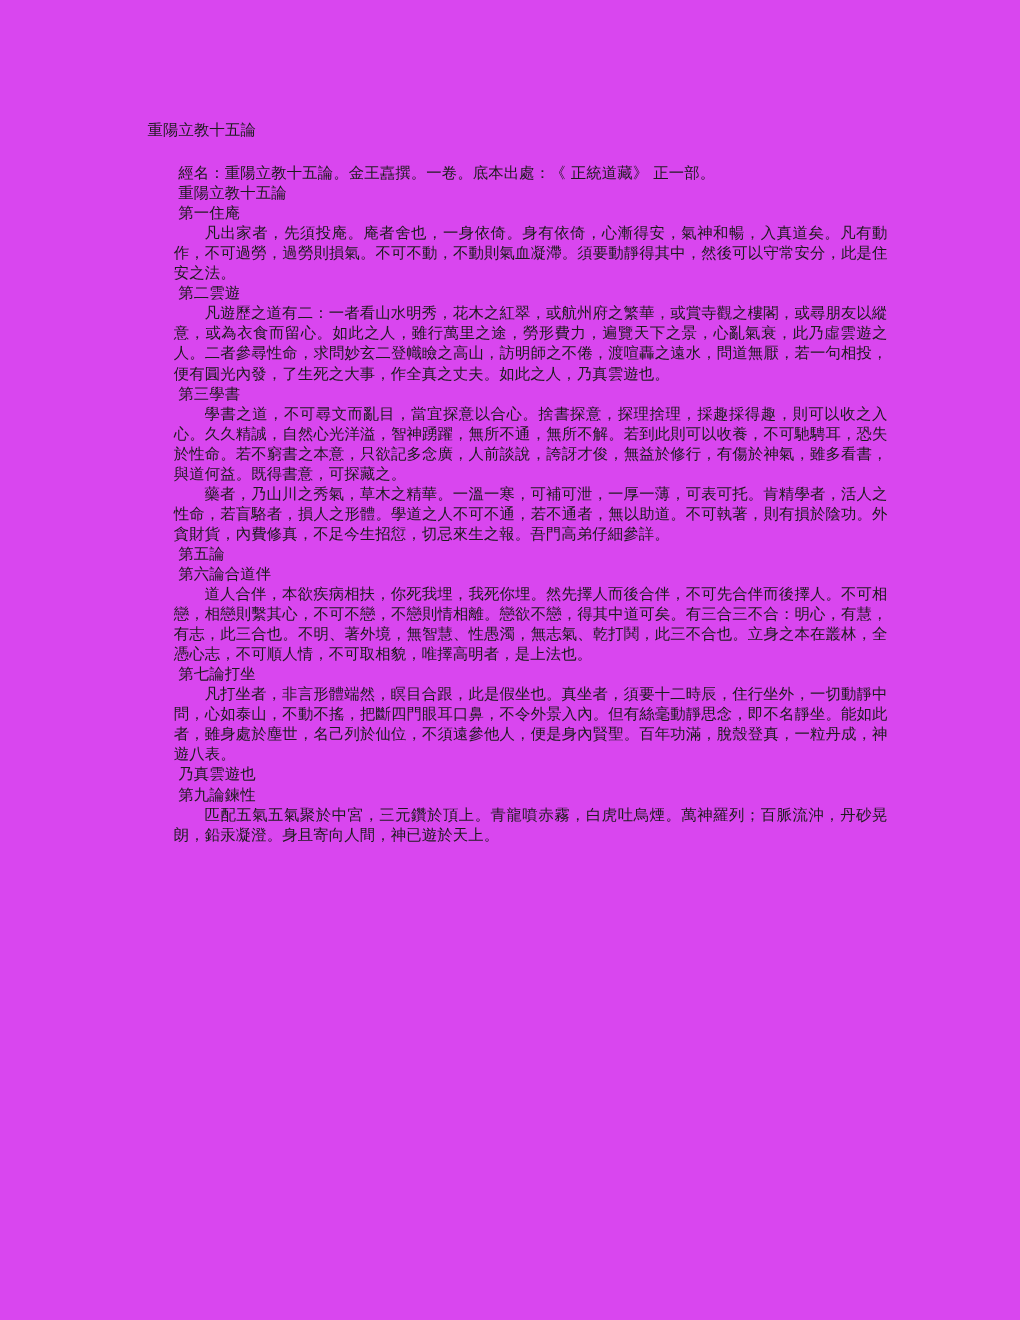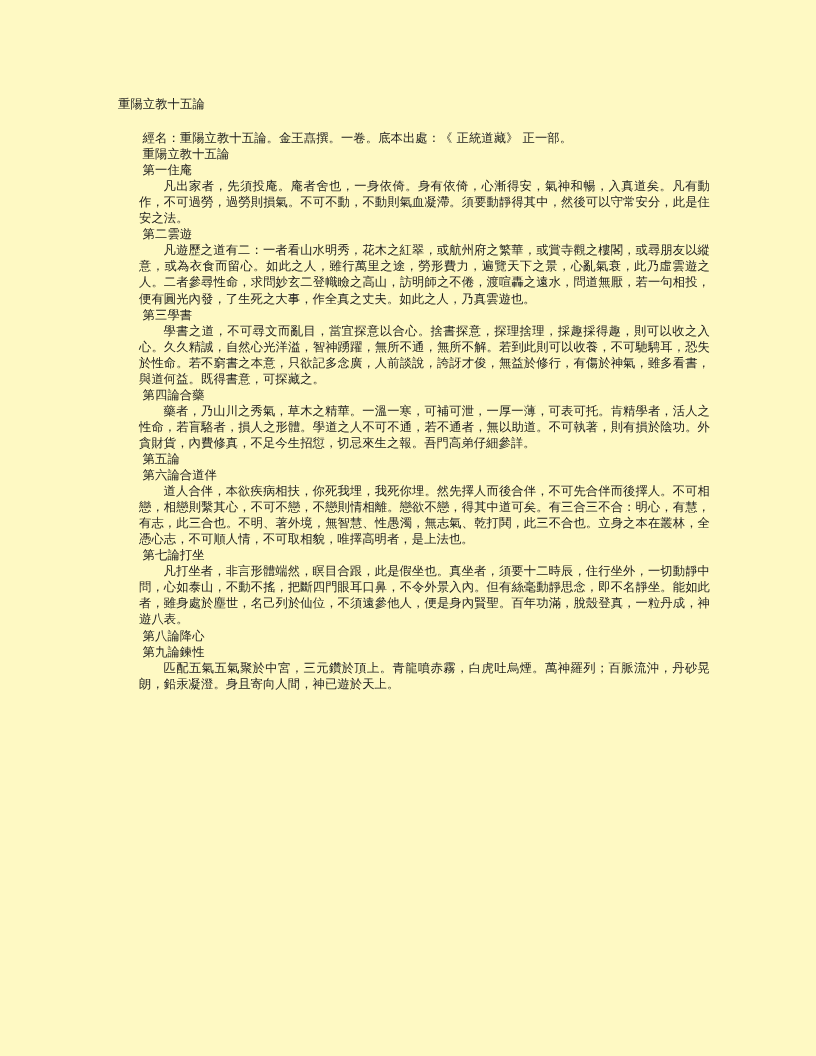--- a/index.html
+++ b/index.html
@@ -15,21 +15,21 @@
     font-family: "DejaVu Serif", "Liberation Serif", serif;
     color: #1a1a1a;
     -webkit-font-smoothing: antialiased;
   }
   .page {
     position: relative;
     width: 816px;
     height: 1056px;
     box-sizing: border-box;
     padding: 96px 106px 96px 118px;
-    background: #fef9c3;
+    background: #d946ef;
   }
   .doc-body {
     width: 592px;
   }
   
   .line,
   .para {
     font-size: 12.3px;
     line-height: 16.05px;
     letter-spacing: 0.1px;
@@ -73,31 +73,30 @@
 
     <div class="line heading">第一住庵</div>
     <p class="para">凡出家者，先須投庵。庵者舍也，一身依倚。身有依倚，心漸得安，氣神和暢，入真道矣。凡有動作，不可過勞，過勞則損氣。不可不動，不動則氣血凝滯。須要動靜得其中，然後可以守常安分，此是住安之法。</p>
 
     <div class="line heading">第二雲遊</div>
     <p class="para">凡遊歷之道有二：一者看山水明秀，花木之紅翠，或航州府之繁華，或賞寺觀之樓閣，或尋朋友以縱意，或為衣食而留心。如此之人，雖行萬里之途，勞形費力，遍覽天下之景，心亂氣衰，此乃虛雲遊之人。二者參尋性命，求問妙玄二登幟瞼之高山，訪明師之不倦，渡喧轟之遠水，問道無厭，若一句相投，便有圓光內發，了生死之大事，作全真之丈夫。如此之人，乃真雲遊也。</p>
 
     <div class="line heading">第三學書</div>
     <p class="para">學書之道，不可尋文而亂目，當宜探意以合心。捨書探意，探理捨理，採趣採得趣，則可以收之入心。久久精誠，自然心光洋溢，智神踴躍，無所不通，無所不解。若到此則可以收養，不可馳騁耳，恐失於性命。若不窮書之本意，只欲記多念廣，人前談說，誇訝才俊，無益於修行，有傷於神氣，雖多看書，與道何益。既得書意，可探藏之。</p>
 
-    <div class="line heading">第四論合藥</div>
     <p class="para">藥者，乃山川之秀氣，草木之精華。一溫一寒，可補可泄，一厚一薄，可表可托。肯精學者，活人之性命，若盲駱者，損人之形體。學道之人不可不通，若不通者，無以助道。不可執著，則有損於陰功。外貪財貨，內費修真，不足今生招愆，切忌來生之報。吾門高弟仔細參詳。</p>
 
     <div class="line heading">第五論</div>
 
     <div class="line heading">第六論合道伴</div>
     <p class="para">道人合伴，本欲疾病相扶，你死我埋，我死你埋。然先擇人而後合伴，不可先合伴而後擇人。不可相戀，相戀則繫其心，不可不戀，不戀則情相離。戀欲不戀，得其中道可矣。有三合三不合：明心，有慧，有志，此三合也。不明、著外境，無智慧、性愚濁，無志氣、乾打鬨，此三不合也。立身之本在叢林，全憑心志，不可順人情，不可取相貌，唯擇高明者，是上法也。</p>
 
     <div class="line heading">第七論打坐</div>
     <p class="para">凡打坐者，非言形體端然，瞑目合跟，此是假坐也。真坐者，須要十二時辰，住行坐外，一切動靜中問，心如泰山，不動不搖，把斷四門眼耳口鼻，不令外景入內。但有絲毫動靜思念，即不名靜坐。能如此者，雖身處於塵世，名己列於仙位，不須遠參他人，便是身內賢聖。百年功滿，脫殼登真，一粒丹成，神遊八表。</p>
 
-    <div class="line heading">第八論降心</div>
+    <div class="line heading">乃真雲遊也</div>
 
     <div class="line heading">第九論鍊性</div>
 
     <p class="para">匹配五氣五氣聚於中宮，三元鑽於頂上。青龍噴赤霧，白虎吐烏煙。萬神羅列；百脈流沖，丹砂晃朗，鉛汞凝澄。身且寄向人間，神已遊於天上。</p>
 
   </div>
 </div>
 
 </body></html>

